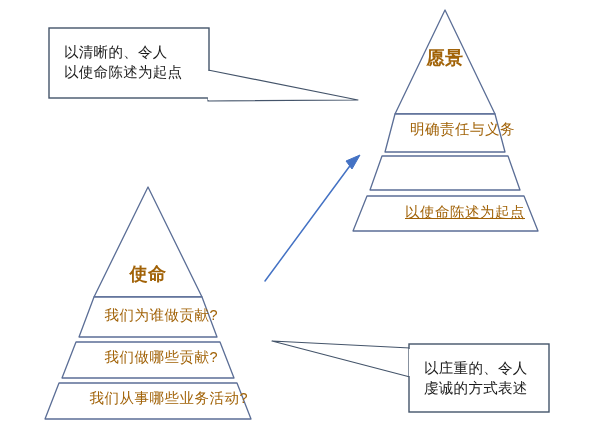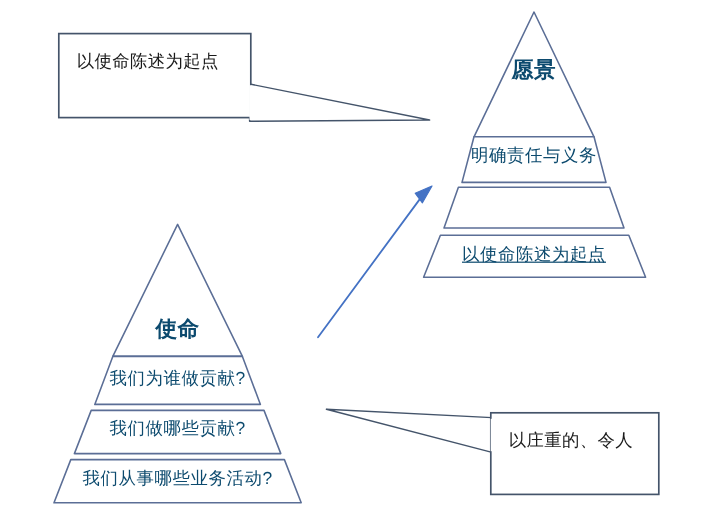--- a/index.html
+++ b/index.html
@@ -17,33 +17,33 @@
   }
   #art {
     position: absolute;
     left: 0;
     top: 0;
     width: 600px;
     height: 436px;
   }
   .label {
     position: absolute;
-    color: #0c4a6e;
+    color: #a16207;
     white-space: nowrap;
     letter-spacing: 0.5px;
     pointer-events: none;
   }
   .pyr-title {
     font-size: 18px;
     font-weight: bold;
     text-align: center;
   }
   .band-label {
     font-size: 14.5px;
-    text-align: center;
+    text-align: right;
   }
   .callout-text {
     position: absolute;
     font-size: 14.5px;
     color: #1a1a1a;
     line-height: 1.35;
     text-align: left;
     letter-spacing: 0.3px;
   }
 </style>
@@ -108,20 +108,22 @@
 
   <div class="label pyr-title" style="left:108px; top:226px; width:80px;margin-top:36px;">使命</div>
 
   <div class="label band-label" style="left:78px; top:306px; width:140px;">我们为谁做贡献?</div>
 
   <div class="label band-label" style="left:78px; top:348px; width:140px;">我们做哪些贡献?</div>
 
   <div class="label band-label" style="left:48px; top:389px; width:200px;">我们从事哪些业务活动?</div>
 
   <div class="callout-text" style="left:64px; top:43px; width:140px;">
+    <div>以清晰的、令人</div>
     <div>以使命陈述为起点</div>
   </div>
 
   <div class="callout-text" style="left:424px; top:359px; width:130px;">
     <div>以庄重的、令人</div>
+    <div>虔诚的方式表述</div>
   </div>
 
 </div>
 
 </body></html>

